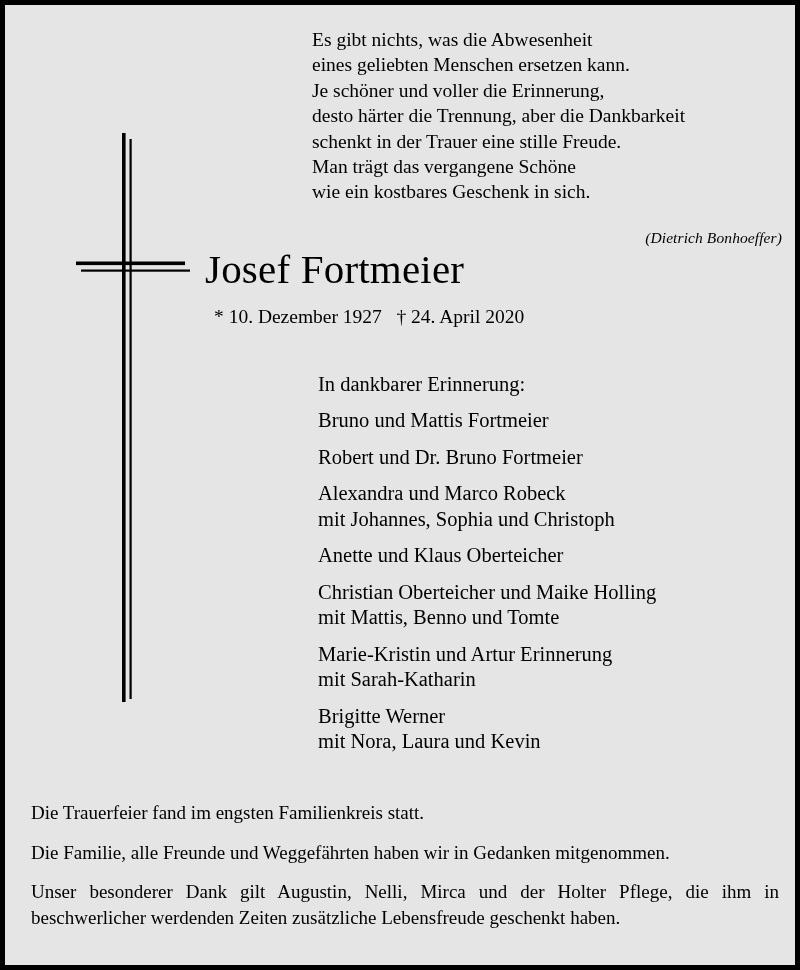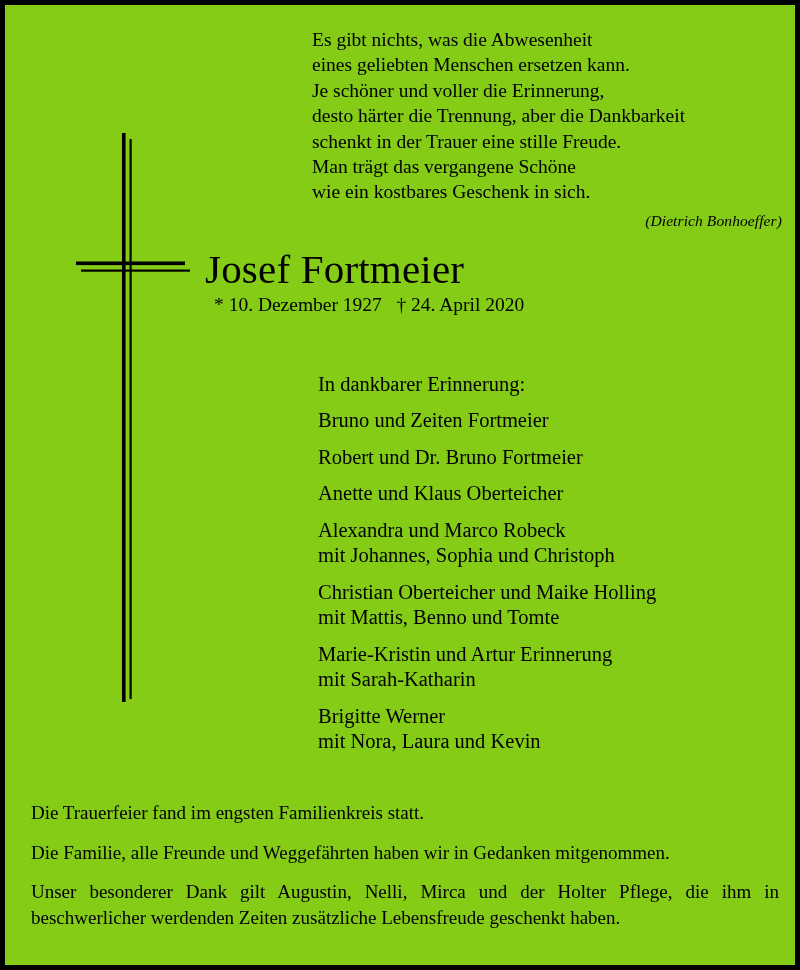--- a/index.html
+++ b/index.html
@@ -14,21 +14,21 @@
     color: #000000;
     overflow: hidden;
   }
 
   #notice {
     position: relative;
     box-sizing: border-box;
     width: 800px;
     height: 970px;
     border: 5px solid #000000;
-    background: #84cc16;
+    background: #e5e5e5;
   }
 
   
   #cross {
     position: absolute;
     left: 0;
     top: 0;
     width: 250px;
     height: 760px;
     pointer-events: none;
@@ -43,21 +43,21 @@
   }
 
   #poem {
     font-size: 19.5px;
     line-height: 25.4px;
     white-space: pre-line;
     text-align: left;
   }
 
   #attribution {
-    margin-top: 7px;
+    margin-top: 24px;
     font-size: 15.5px;
     font-style: italic;
     text-align: right;
     letter-spacing: 0.1px;
   }
 
   
   #name-block {
     position: absolute;
     left: 200px;
@@ -65,21 +65,21 @@
     width: 560px;
   }
   #deceased-name {
     font-size: 41px;
     line-height: 48px;
     font-weight: 400;
     letter-spacing: 0.2px;
     white-space: nowrap;
   }
   #life-dates {
-    margin-top: 0;
+    margin-top: 12px;
     margin-left: 9px;
     font-size: 19.5px;
     line-height: 24px;
     white-space: pre;
   }
 
   
   #mourners {
     position: absolute;
     left: 313px;
@@ -150,25 +150,25 @@
     <div id="attribution">(Dietrich Bonhoeffer)</div>
   </div>
 
   <div id="name-block">
     <div id="deceased-name">Josef Fortmeier</div>
     <div id="life-dates">* 10. Dezember 1927   † 24. April 2020</div>
   </div>
 
   <div id="mourners">
     <div id="mourners-heading">In dankbarer Erinnerung:</div>
-    <div class="mourner-entry">Bruno und Zeiten Fortmeier</div>
+    <div class="mourner-entry">Bruno und Mattis Fortmeier</div>
     <div class="mourner-entry">Robert und Dr. Bruno Fortmeier</div>
-    <div class="mourner-entry">Anette und Klaus Oberteicher</div>
     <div class="mourner-entry">Alexandra und Marco Robeck
 mit Johannes, Sophia und Christoph</div>
+    <div class="mourner-entry">Anette und Klaus Oberteicher</div>
     <div class="mourner-entry">Christian Oberteicher und Maike Holling
 mit Mattis, Benno und Tomte</div>
     <div class="mourner-entry">Marie-Kristin und Artur Erinnerung
 mit Sarah-Katharin</div>
     <div class="mourner-entry">Brigitte Werner
 mit Nora, Laura und Kevin</div>
   </div>
 
   <div id="footer">
     <p class="footer-para no-justify">Die Trauerfeier fand im engsten Familienkreis statt.</p>

